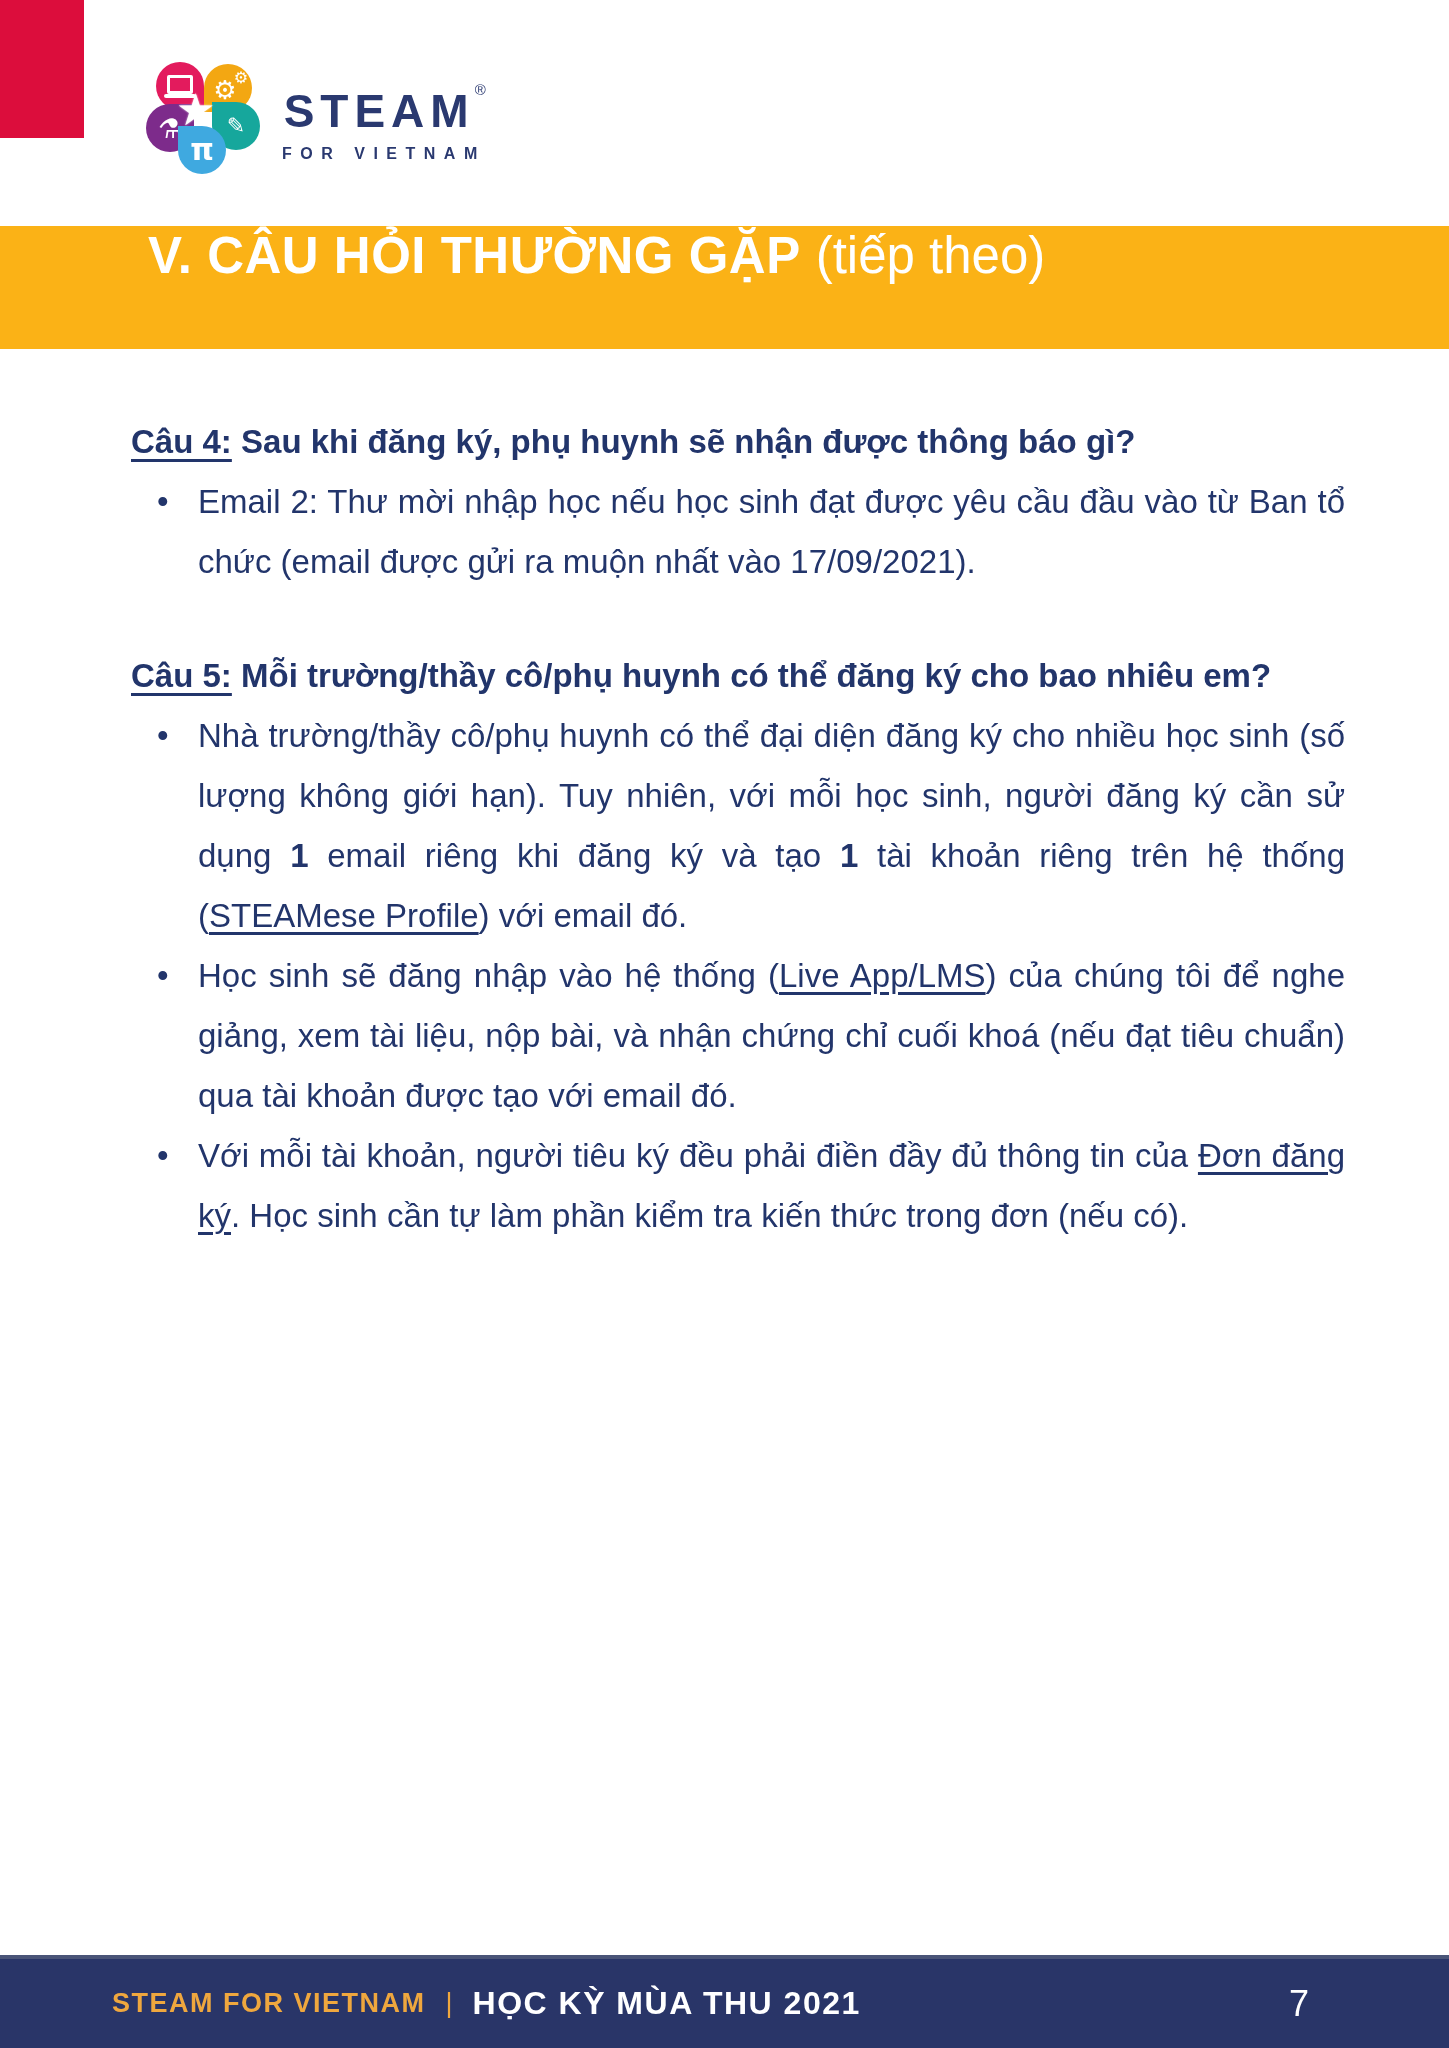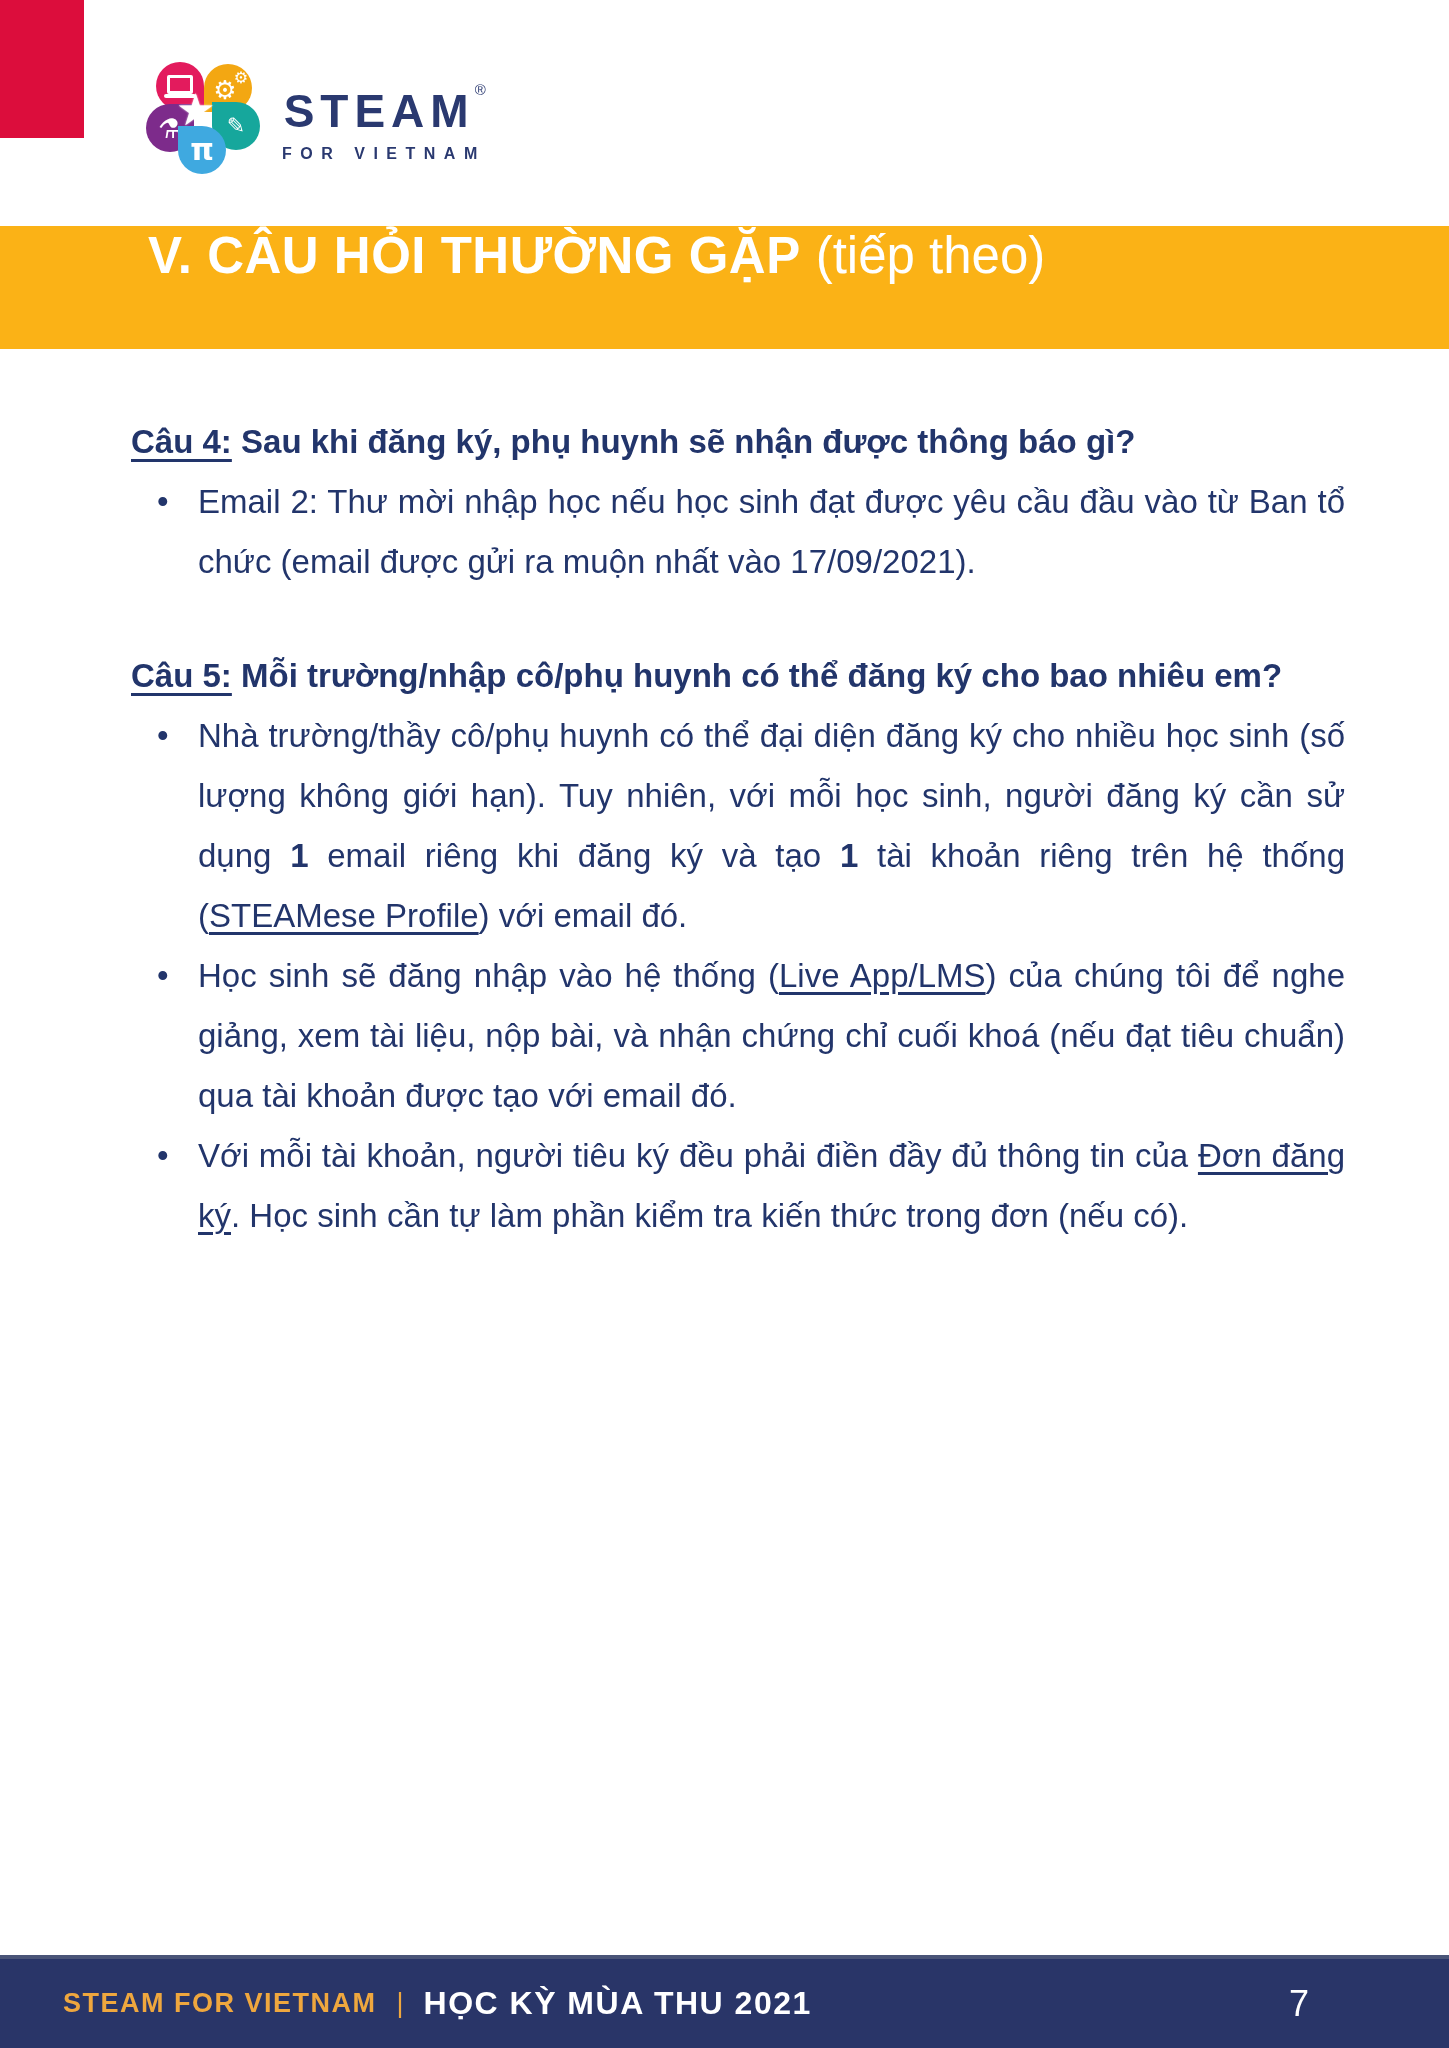--- a/index.html
+++ b/index.html
@@ -47,21 +47,21 @@
   .q-label{text-decoration:underline;text-decoration-thickness:3px;text-underline-offset:6px;}
   .content ul{list-style:none;margin:0;padding:0;}
   .content li{position:relative;padding-left:67px;}
   .content li::before{content:"\2022";position:absolute;left:26px;top:0;}
   .question-q5{margin-top:54px;}
   .seg-b{font-weight:bold;}
   .seg-u{text-decoration:underline;text-decoration-thickness:2.5px;text-underline-offset:5px;}
 
   
   .footer{position:absolute;left:0;bottom:0;width:100%;height:93px;background:#293568;
-    border-top:4px solid #4a5578;display:flex;align-items:center;box-sizing:border-box;padding:0 63px;}
+    border-top:4px solid #4a5578;display:flex;align-items:center;box-sizing:border-box;padding:0 112px;}
   .footer-brand{color:#EFA73E;font-size:27px;font-weight:bold;letter-spacing:1.5px;}
   .footer-divider{color:#EFA73E;font-size:27px;margin:0 20px;font-weight:normal;}
   .footer-semester{color:#ffffff;font-size:32px;font-weight:bold;letter-spacing:1.5px;}
   .footer-page{position:absolute;right:140px;top:50%;transform:translateY(-50%);
     color:#ffffff;font-size:36px;font-weight:normal;}
 </style>
 </head>
 <body>
 
 <div class="page">
@@ -110,21 +110,21 @@
         <span class="q-title">Sau khi đăng ký, phụ huynh sẽ nhận được thông báo gì?</span>
       </h2>
       <ul>
         <li><span>Email 2: Thư mời nhập học nếu học sinh đạt được yêu cầu đầu vào từ Ban tổ chức (email được gửi ra muộn nhất vào 17/09/2021).</span></li>
       </ul>
     </section>
 
     <section class="question question-q5">
       <h2>
         <span class="q-label">Câu 5:</span>
-        <span class="q-title">Mỗi trường/nhập cô/phụ huynh có thể đăng ký cho bao nhiêu em?</span>
+        <span class="q-title">Mỗi trường/thầy cô/phụ huynh có thể đăng ký cho bao nhiêu em?</span>
       </h2>
       <ul>
         <li><span>Nhà trường/thầy cô/phụ huynh có thể đại diện đăng ký cho nhiều học sinh (số lượng không giới hạn). Tuy nhiên, với mỗi học sinh, người đăng ký cần sử dụng </span><span class="seg-b">1</span><span> email riêng khi đăng ký và tạo </span><span class="seg-b">1</span><span> tài khoản riêng trên hệ thống (</span><span class="seg-u">STEAMese Profile</span><span>) với email đó.</span></li>
         <li><span>Học sinh sẽ đăng nhập vào hệ thống (</span><span class="seg-u">Live App/LMS</span><span>) của chúng tôi để nghe giảng, xem tài liệu, nộp bài, và nhận chứng chỉ cuối khoá (nếu đạt tiêu chuẩn) qua tài khoản được tạo với email đó.</span></li>
         <li><span>Với mỗi tài khoản, người tiêu ký đều phải điền đầy đủ thông tin của </span><span class="seg-u">Đơn đăng ký</span><span>. Học sinh cần tự làm phần kiểm tra kiến thức trong đơn (nếu có).</span></li>
       </ul>
     </section>
 
   </main>
 

